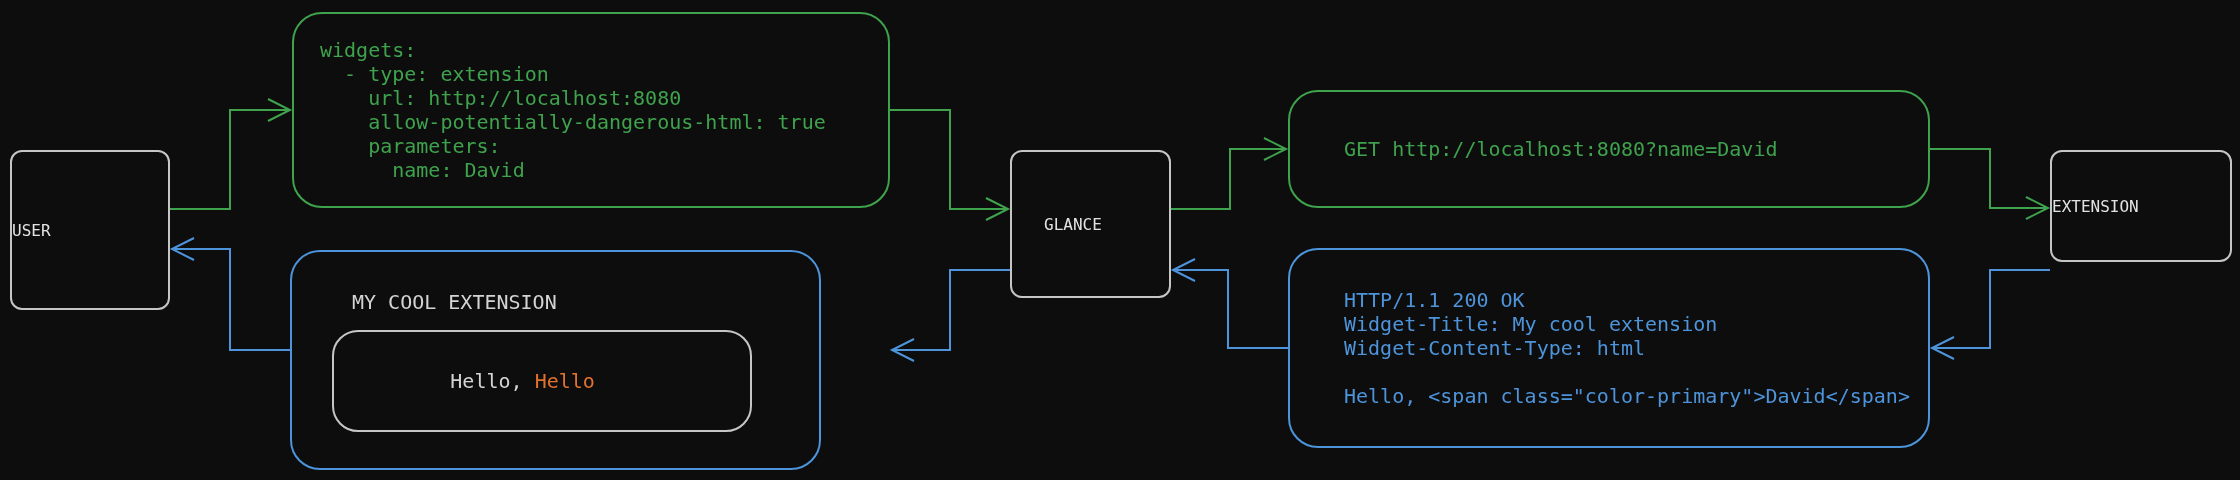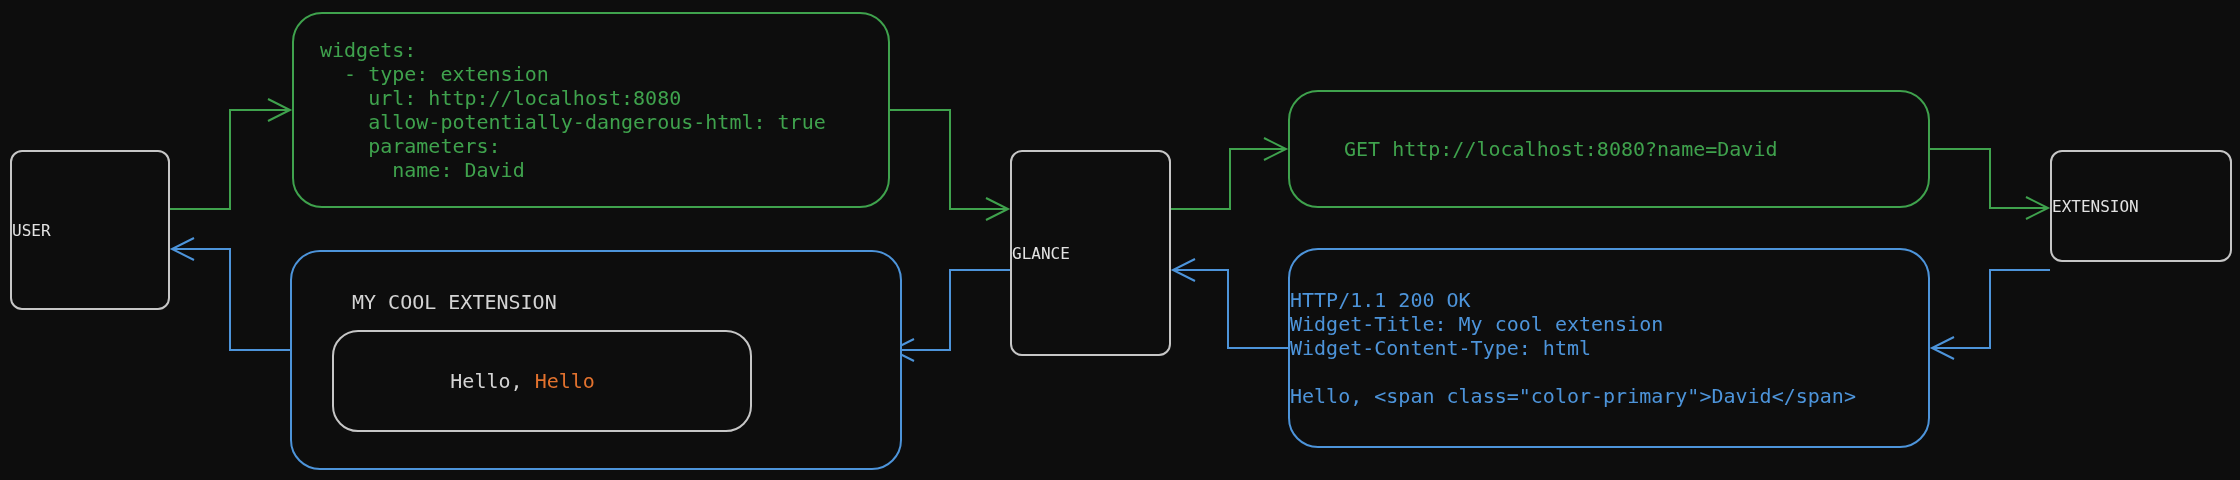--- a/index.html
+++ b/index.html
@@ -29,21 +29,21 @@
     border-radius: 12px;
     box-sizing: border-box;
     display: flex;
     align-items: center;
     justify-content: flex-start;
     font-size: 16px;
     color: var(--node_text, #e2e2e2);
     background: var(--bg, #0d0d0d);
   }
   #node-user      { left: 10px;   top: 150px; width: 160px; height: 160px; }
-  #node-glance    { left: 1010px; top: 150px; width: 161px; height: 206px; }
+  #node-glance    { left: 1010px; top: 150px; width: 161px; height: 148px; padding-left: 32px; }
   #node-extension { left: 2050px; top: 150px; width: 182px; height: 112px; }
 
   .msg {
     position: absolute;
     border: 2px solid;
     border-radius: 30px;
     box-sizing: border-box;
     display: flex;
     align-items: center;
     background: var(--bg, #0d0d0d);
@@ -65,24 +65,24 @@
     left: 1288px; top: 90px; width: 642px; height: 118px;
     border-color: var(--green, #3fa24d);
     color: var(--green, #3fa24d);
   }
   #request-box pre { padding-left: 54px; }
   #response-box {
     left: 1288px; top: 248px; width: 642px; height: 200px;
     border-color: var(--blue, #4d94da);
     color: var(--blue, #4d94da);
   }
-  #response-box pre { }
+  #response-box pre { padding-left: 54px; }
 
   #widget-box {
-    left: 290px; top: 250px; width: 612px; height: 220px;
+    left: 290px; top: 250px; width: 531px; height: 220px;
     position: absolute;
     border: 2px solid var(--blue, #4d94da);
     border-radius: 30px;
     box-sizing: border-box;
     background: var(--bg, #0d0d0d);
   }
   .widget-title {
     position: absolute;
     left: 60px; top: 38px;
     font-size: 20px;

